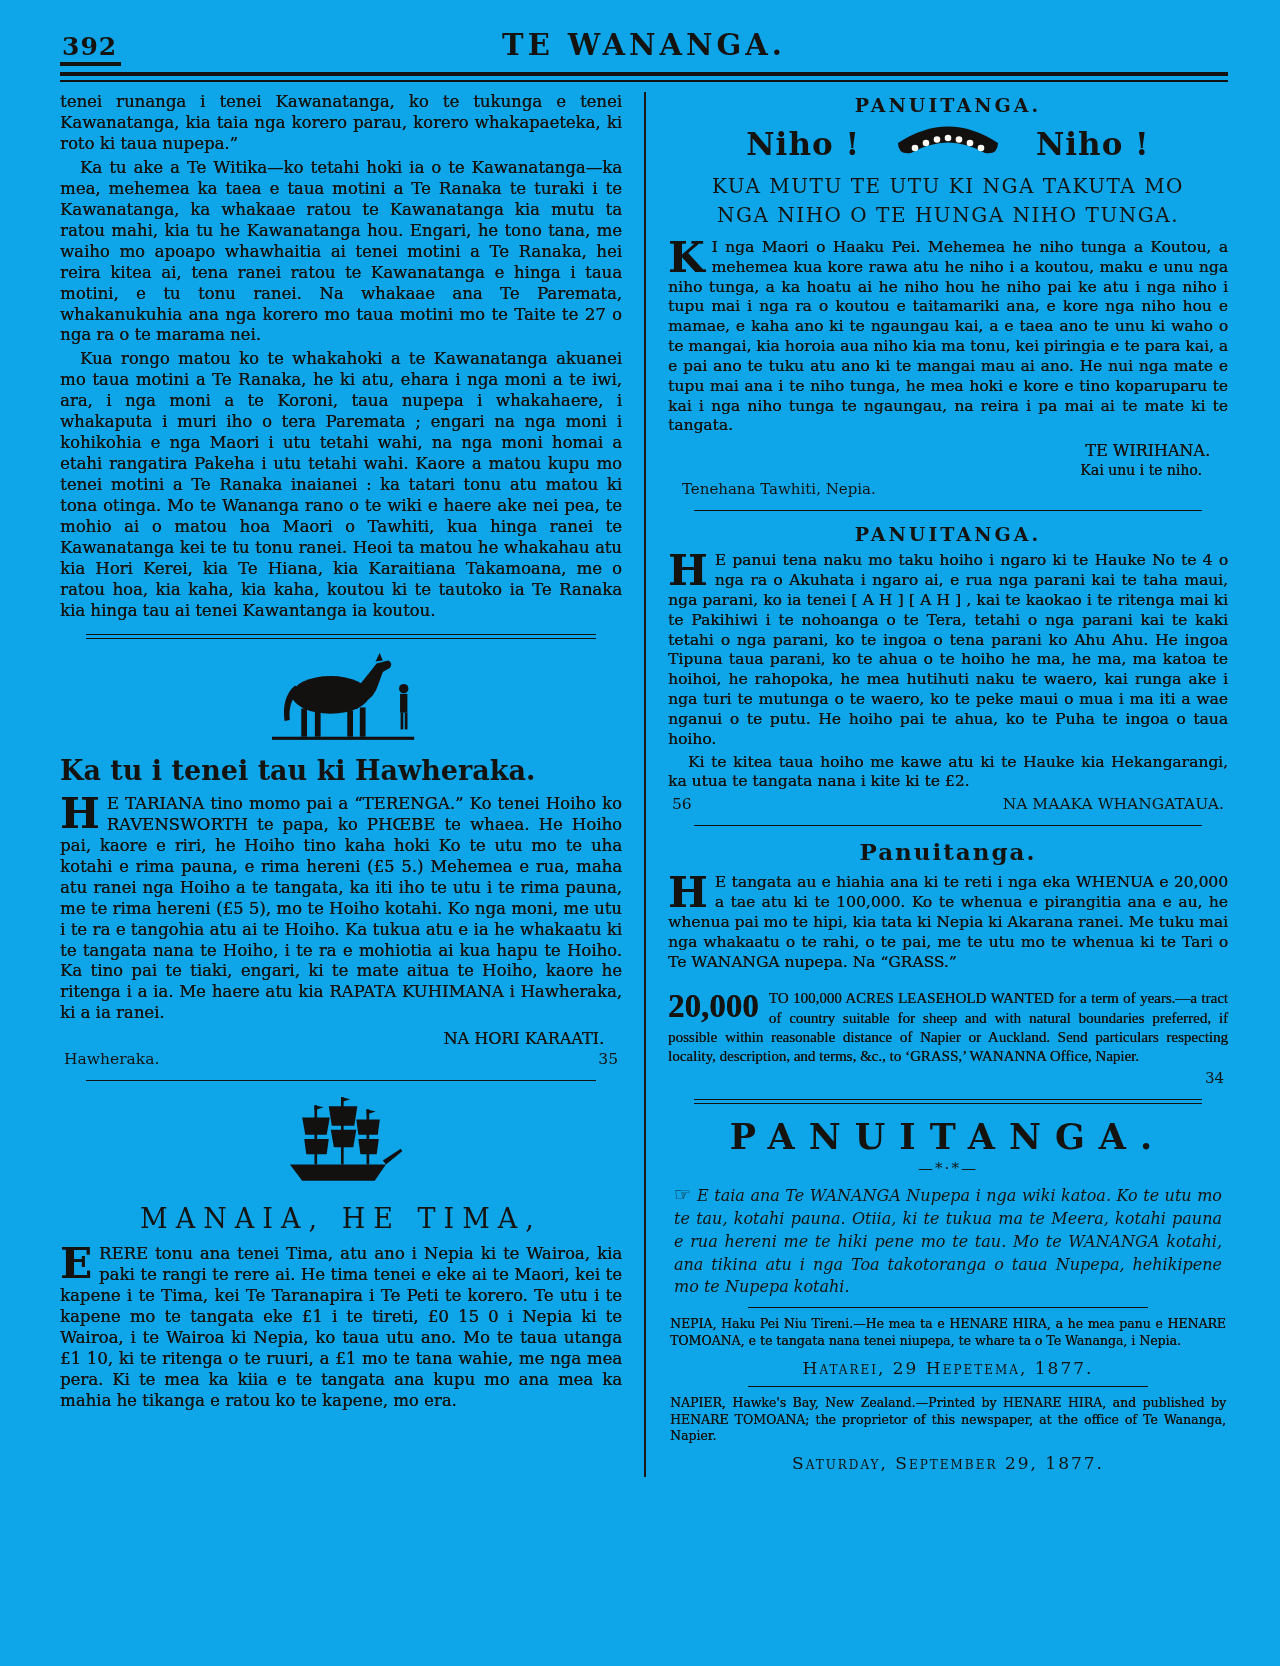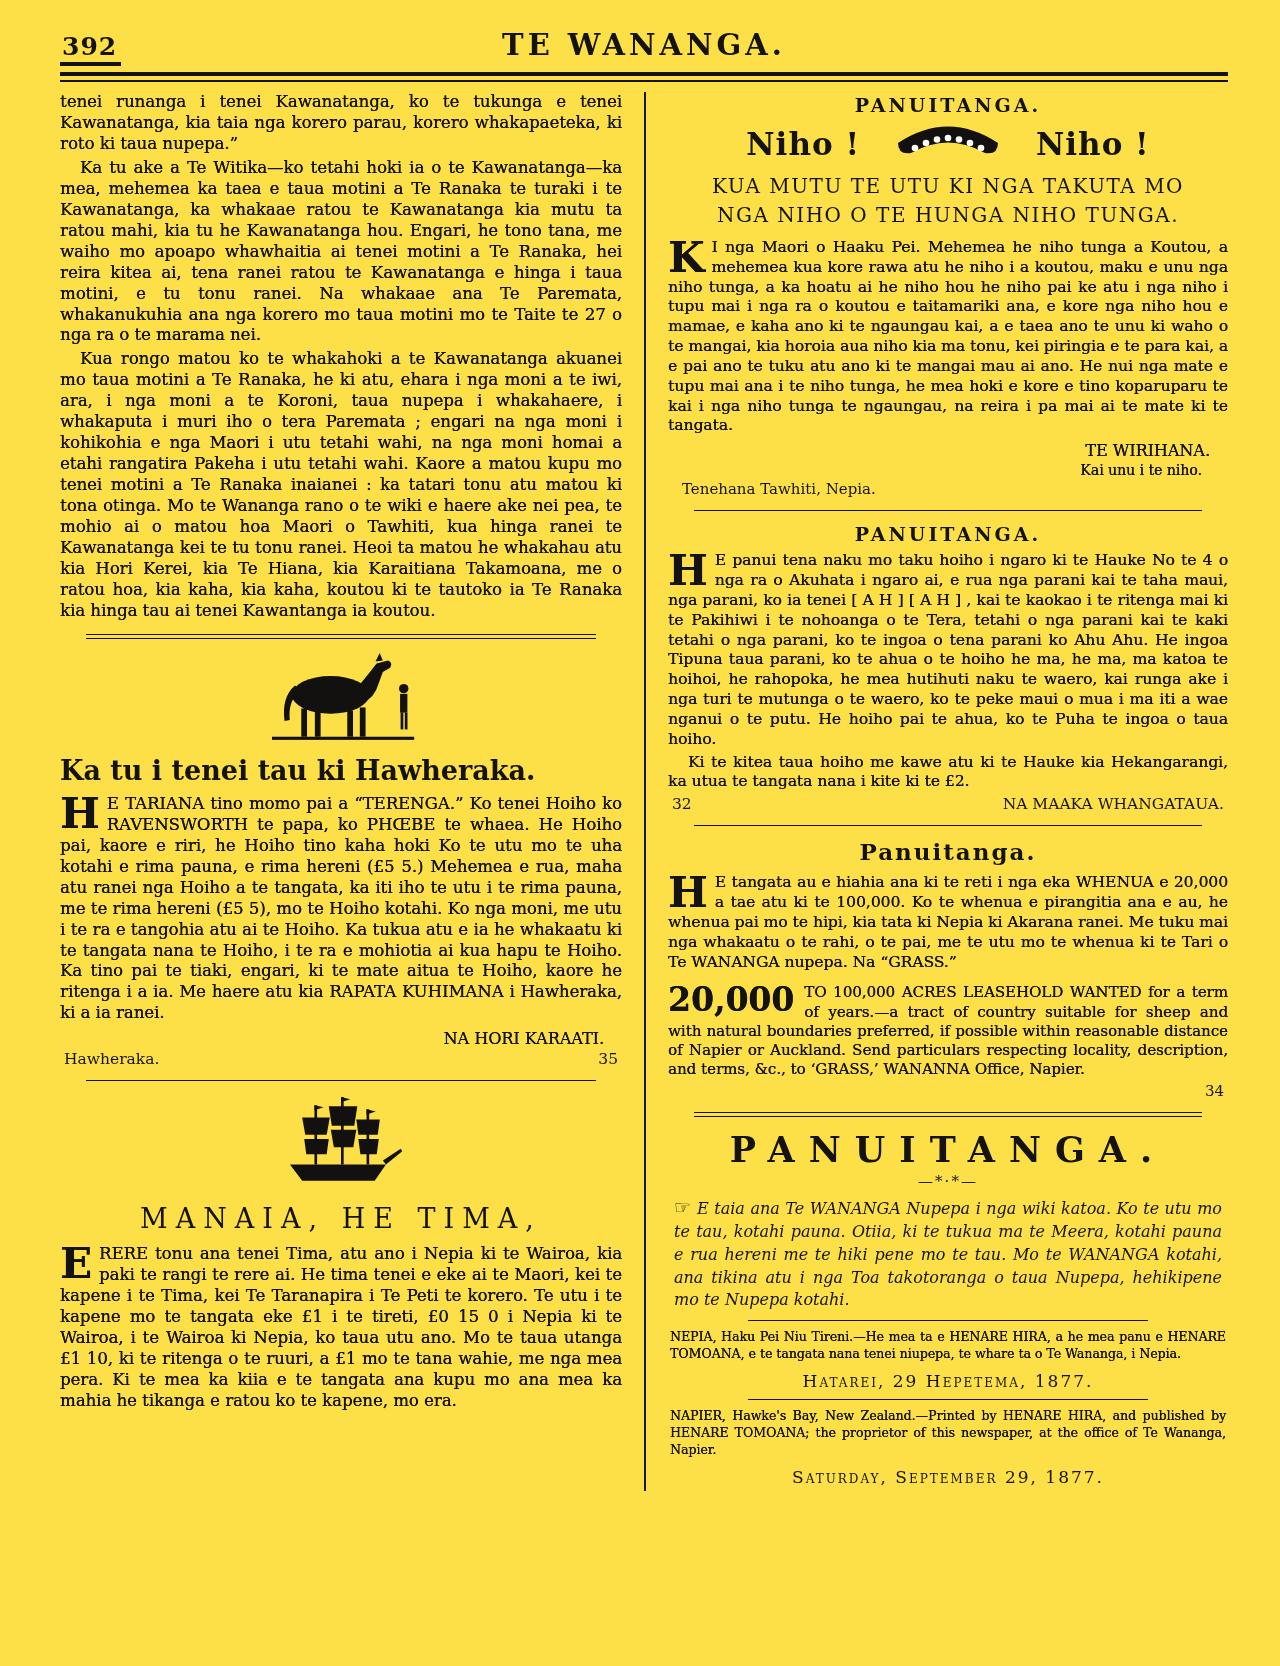--- a/index.html
+++ b/index.html
@@ -1,17 +1,17 @@
 <!DOCTYPE html>
 <html><head>
 <meta charset="utf-8">
 <style>
   html,body{margin:0;padding:0;background:#d8d5cc;}
   .page{
-    width:1280px;height:1666px;margin:0 auto;background:#fde047;color:#151310;
+    width:1280px;height:1666px;margin:0 auto;background:#0ea5e9;color:#151310;
     font-family:"DejaVu Serif", serif;position:relative;overflow:hidden;
     box-sizing:border-box;padding:24px 52px 24px 60px;
   }
   
   .masthead-row{position:relative;height:44px;}
   .page-num{position:absolute;left:0;top:8px;font-size:25px;font-weight:bold;letter-spacing:1px;border-bottom:4px solid #151310;padding:0 4px 1px 2px;}
   .masthead{margin:0;text-align:center;font-size:29px;font-weight:bold;letter-spacing:4px;padding-top:4px;}
   .head-rule{height:4px;border-top:4px solid #141210;border-bottom:2px solid #141210;margin-top:4px;}
   
   .columns{display:flex;margin-top:10px;}
@@ -177,34 +177,34 @@
       <div class="rule-single"></div>
 
       <h2 class="panu-head">PANUITANGA.</h2>
 
       <p class="body-text rc">
         <span class="dropcap">H</span><span>E panui tena naku mo taku hoiho i ngaro ki te Hauke No te 4 o nga ra o Akuhata i ngaro ai, e rua nga parani kai te taha maui, nga parani, ko ia tenei  [ A H ]  [ A H ] , kai te kaokao i te ritenga mai ki te Pakihiwi i te nohoanga o te Tera, tetahi o nga parani kai te kaki tetahi o nga parani, ko te ingoa o tena parani ko Ahu Ahu.  He ingoa Tipuna taua parani, ko te ahua o te hoiho he ma, he ma, ma katoa te hoihoi, he rahopoka, he mea hutihuti naku te waero, kai runga ake i nga turi te mutunga o te waero, ko te peke maui o mua i ma iti a wae nganui o te putu.  He hoiho pai te ahua, ko te Puha te ingoa o taua hoiho.</span>
       </p>
       <div class="clear"></div>
       <p class="body-text rc indent">Ki te kitea taua hoiho me kawe atu ki te Hauke kia Hekangarangi, ka utua te tangata nana i kite ki te £2.</p>
       <div class="sig-row">
-        <span>32</span>
+        <span>56</span>
         <span>NA MAAKA WHANGATAUA.</span>
       </div>
 
       <div class="rule-single"></div>
 
       <h2 class="panu-fancy">Panuitanga.</h2>
 
       <p class="body-text rc">
         <span class="dropcap">H</span><span>E tangata au e hiahia ana ki te reti i nga eka WHENUA e 20,000 a tae atu ki te 100,000.  Ko te whenua e pirangitia ana e au, he whenua pai mo te hipi, kia tata ki Nepia ki Akarana ranei.  Me tuku mai nga whakaatu o te rahi, o te pai, me te utu mo te whenua ki te Tari o Te WANANGA nupepa.  Na “GRASS.”</span>
       </p>
       <div class="clear"></div>
 
-      <p class="body-text rc eng-body" style="margin-top:8px;">
+      <p class="body-text rc eng-body" style="margin-top:14px;font-family:Liberation Serif, serif;">
         <span class="acres">20,000</span><span>TO 100,000 ACRES LEASEHOLD WANTED for a term of years.—a tract of country suitable for sheep and with natural boundaries preferred, if possible within reasonable distance of Napier or Auckland.  Send particulars respecting locality, description, and terms, &amp;c., to ‘GRASS,’ WANANNA Office, Napier.</span>
       </p>
       <div class="clear"></div>
       <p class="num-right">34</p>
 
       <div class="rule-double"></div>
 
       <h2 class="panu-big">PANUITANGA.</h2>
       <p class="ornament">—*·*—</p>
 

